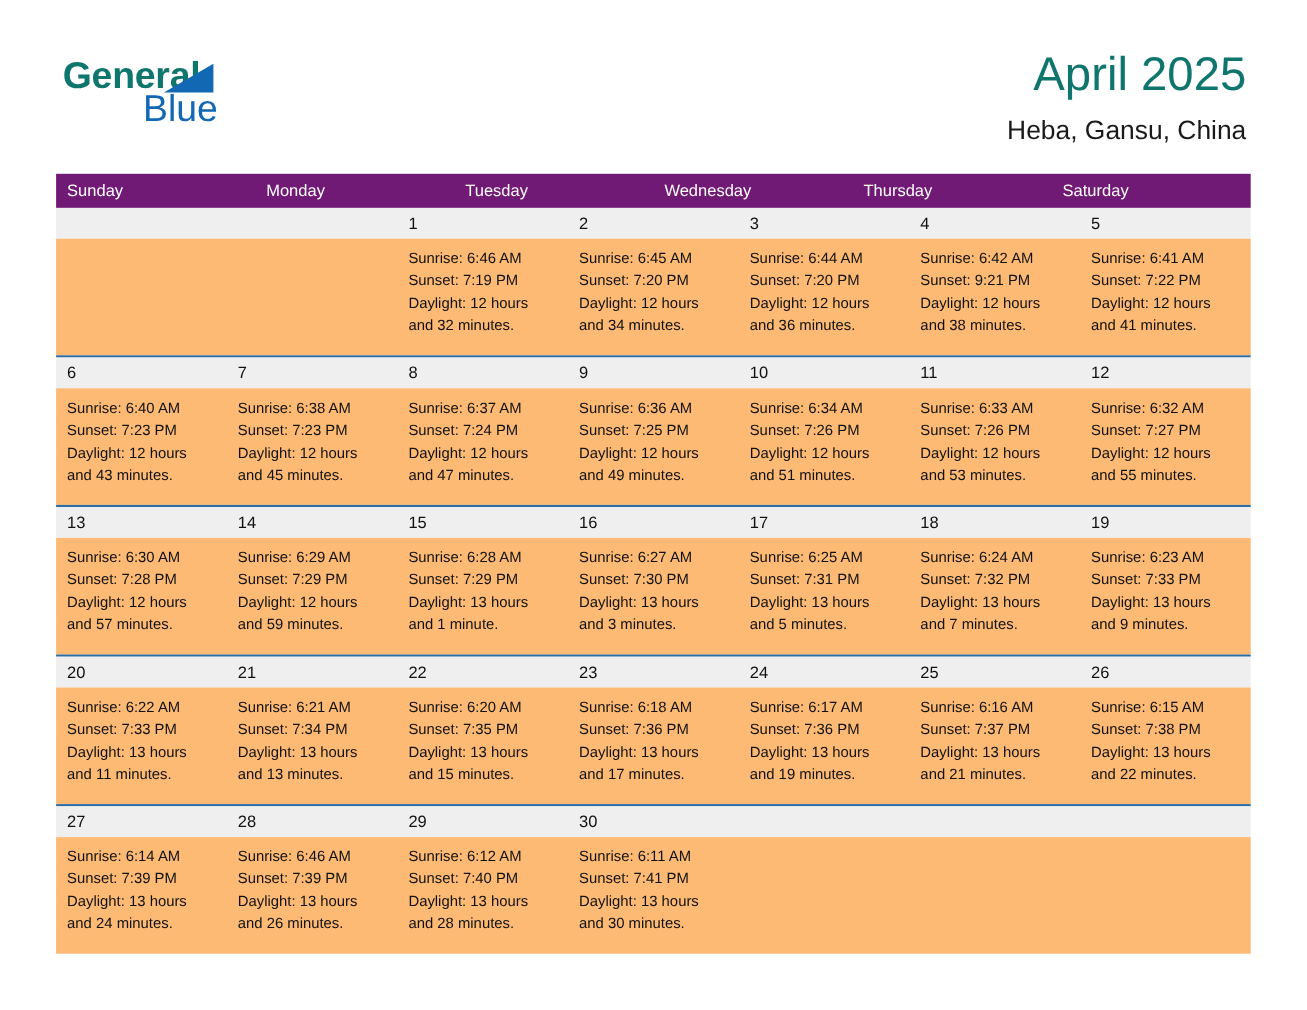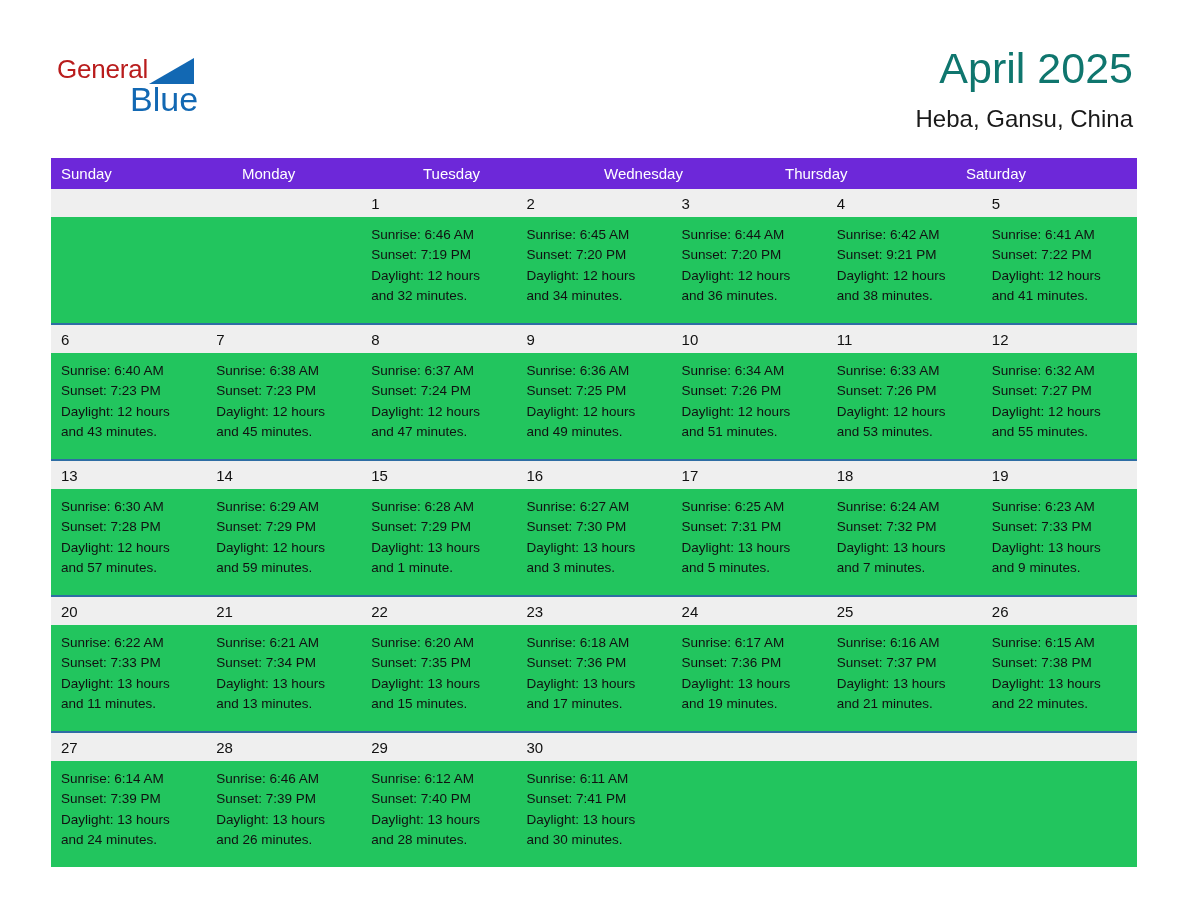--- a/index.html
+++ b/index.html
@@ -35,25 +35,26 @@
     position: absolute;
     left: 57px;
     top: 50px;
     width: 260px;
     height: 70px;
   }
   .logo-general {
     position: absolute;
     left: 0;
     top: 0;
-    font-size: 26px;
+    font-size: 34px;
     letter-spacing: -0.2px;
-    color: #b91c1c;
+    color: #0f766e;
     font-family: "Liberation Sans", sans-serif;
     line-height: 38px;
+    font-weight: bold;
   }
   .logo-triangle {
     position: absolute;
     left: 92px;
     top: 8px;
     width: 0;
     height: 0;
     border-style: solid;
     border-width: 0 0 26px 45px;
     border-color: transparent transparent #1268b3 transparent;
@@ -94,21 +95,21 @@
   .calendar {
     position: absolute;
     left: 51px;
     top: 158px;
     width: 1086px;
   }
 
   .weekdays {
     display: flex;
     width: 100%;
-    background: #6d28d9;
+    background: #701a75;
     height: 31px;
   }
   .weekday {
     flex: 1 1 0;
     box-sizing: border-box;
     padding: 6px 0 0 10px;
     font-size: 15px;
     color: #ffffff;
     line-height: 20px;
     white-space: nowrap;
@@ -134,21 +135,21 @@
     box-sizing: border-box;
     padding: 4px 0 0 10px;
     font-size: 15px;
     color: #111111;
     line-height: 22px;
   }
 
   .week-body {
     display: flex;
     width: 100%;
-    background: #22c55e;
+    background: #fdba74;
     min-height: 106px;
   }
   .daycell {
     flex: 1 1 0;
     box-sizing: border-box;
     padding: 8px 8px 10px 10px;
   }
   .dayline {
     font-size: 13.5px;
     line-height: 20.3px;

